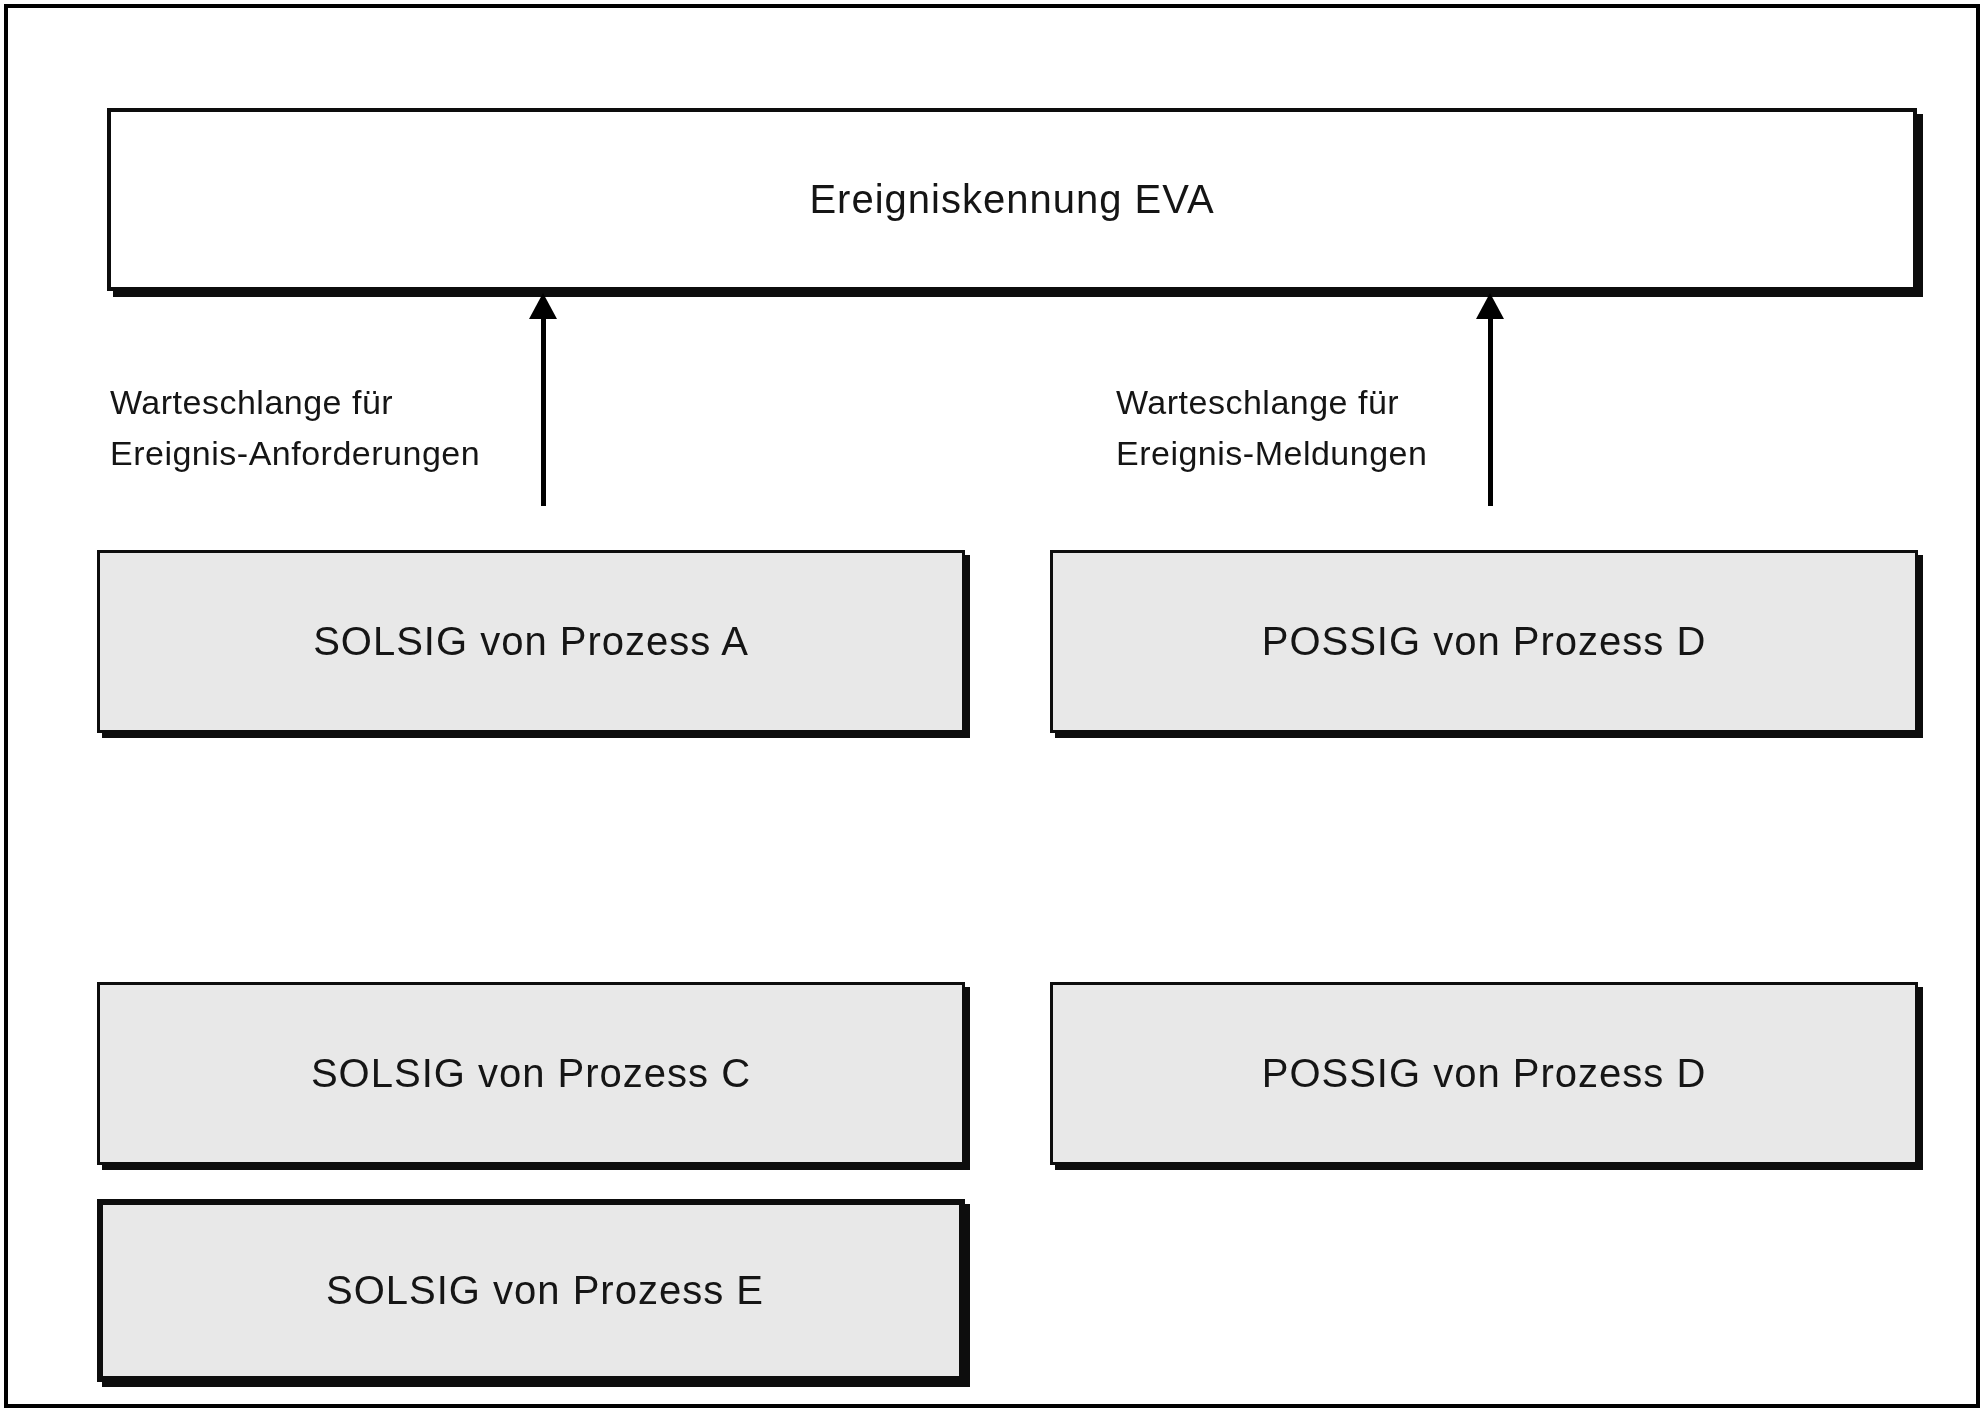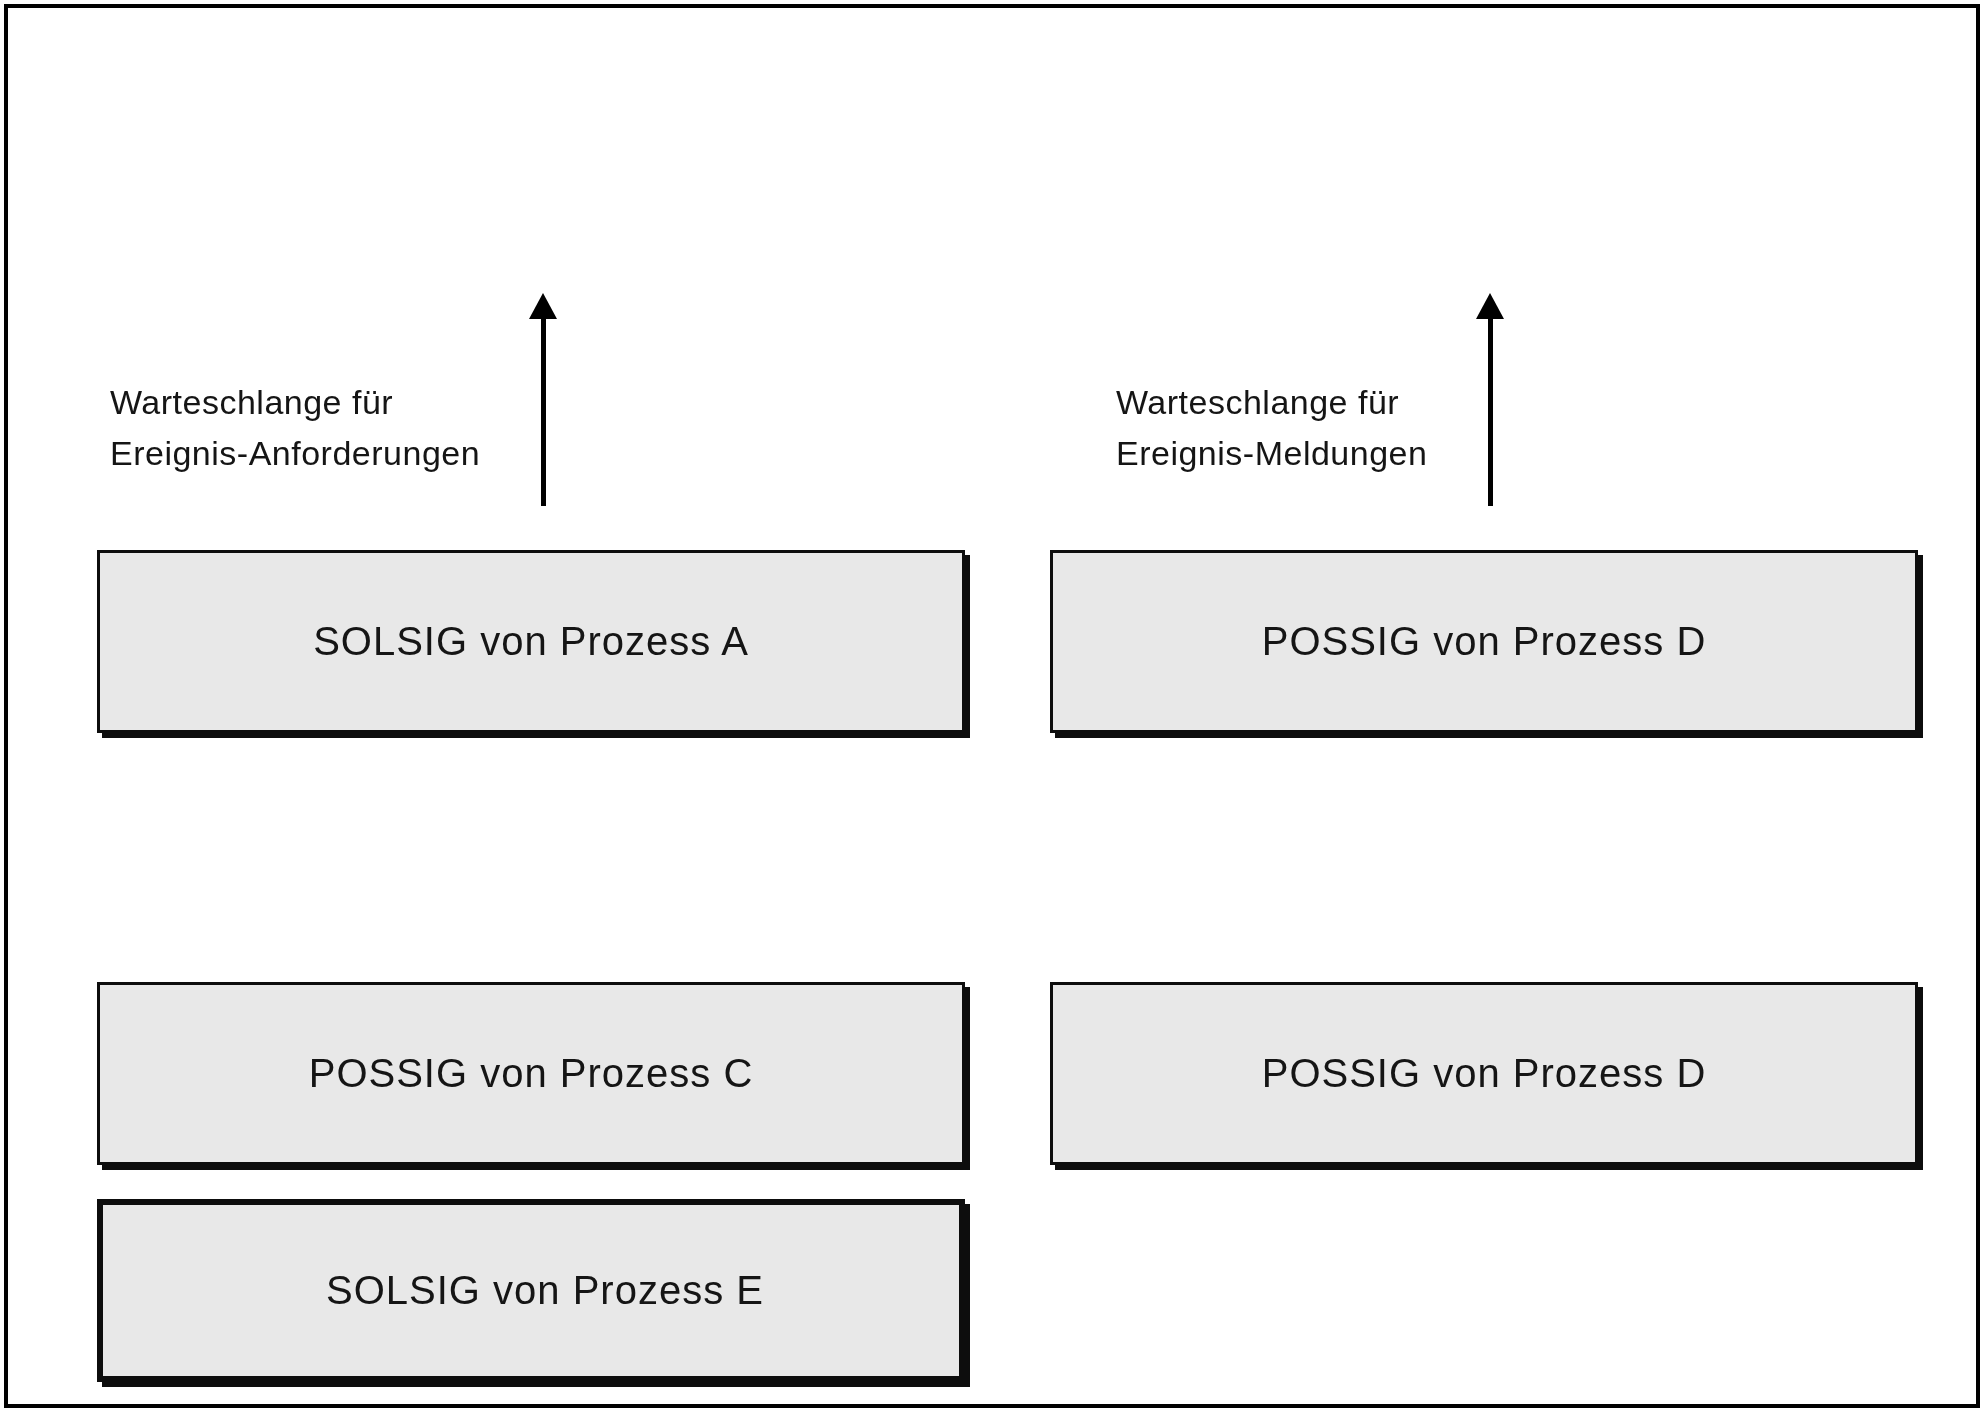--- a/index.html
+++ b/index.html
@@ -42,41 +42,44 @@
   .ql-left  { left:98px; }
   .ql-right { left:1104px; }
 </style>
 </head>
 <body>
 
 <div class="canvas">
 
   <div class="frame"></div>
 
+  <div class="titlebox">
+    <span>Ereigniskennung EVA</span>
+  </div>
 
   <div class="arrow-line al-left"></div>
   <div class="arrow-head ah-left"></div>
 
   <div class="arrow-line al-right"></div>
   <div class="arrow-head ah-right"></div>
 
   <div class="qlabel ql-left">
     <div>Warteschlange für</div>
     <div>Ereignis-Anforderungen</div>
   </div>
   <div class="qlabel ql-right">
     <div>Warteschlange für</div>
     <div>Ereignis-Meldungen</div>
   </div>
 
   <div class="qbox col-left row1">
     <span>SOLSIG von Prozess A</span>
   </div>
   <div class="qbox col-left row3">
-    <span>POSSIG von Prozess C</span>
+    <span>SOLSIG von Prozess C</span>
   </div>
   <div class="qbox col-left row4 thick">
     <span>SOLSIG von Prozess E</span>
   </div>
 
   <div class="qbox col-right row1">
     <span>POSSIG von Prozess D</span>
   </div>
   <div class="qbox col-right row3">
     <span>POSSIG von Prozess D</span>

